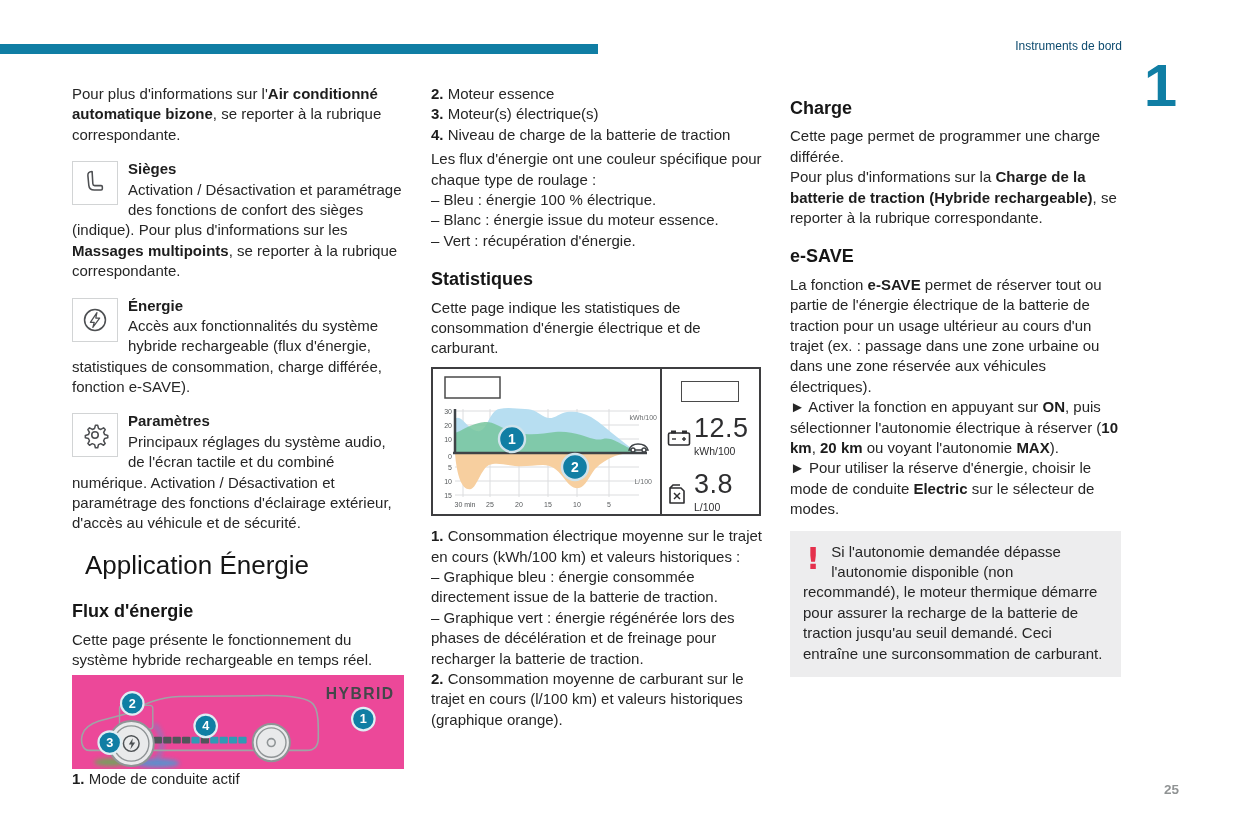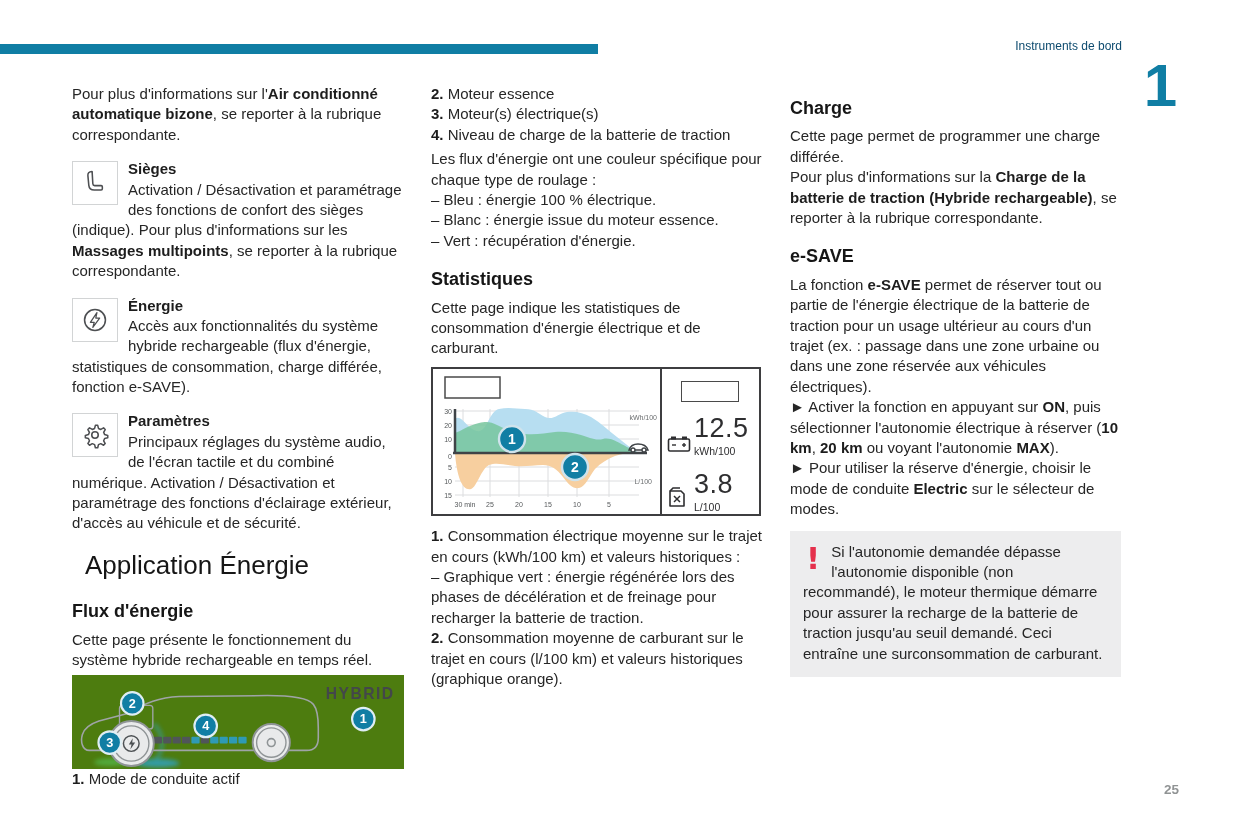--- a/index.html
+++ b/index.html
@@ -26,28 +26,28 @@
     display:flex;align-items:center;justify-content:center;margin:2px 10px 2px 0;
   }
   .icon-sec .sec-title{font-weight:bold;color:#1d1d1d}
 
   h1.app-title{font-size:26px;font-weight:normal;color:#161616;margin:14px 13px 10px;clear:left}
   h2.sub{font-size:18px;font-weight:bold;color:#161616;margin:16px 0 6px}
   h2.first{margin-top:12px}
 
   .hang{padding-left:22px;text-indent:-22px}
 
-  .diagram{width:332px;height:94px;background:#4d7c0f;margin-top:5px;position:relative}
+  .diagram{width:332px;height:94px;background:#ec4899;margin-top:5px;position:relative}
   .caption{}
 
   .screen{width:326px;border:2px solid #3e3e40;display:flex;margin:8px 0 10px;background:#fff}
   .screen-left{width:227px;height:143px}
   .screen-right{width:97px;border-left:2px solid #3e3e40;position:relative}
   .screen-btn{width:56px;height:19px;border:1.5px solid #4a4a4a;margin:12px 0 0 19px;background:#fff}
-  .readout{display:flex;align-items:flex-end;margin:13px 0 0 5px}
+  .readout{display:flex;align-items:center;margin:13px 0 0 5px}
   .readout .ricon{width:27px;margin-top:9px;flex:none}
   .readout .val{font-size:27px;color:#2e2e30;line-height:1;letter-spacing:.5px}
   .readout .unit{font-size:10.5px;color:#2e2e30;margin-top:2px}
 
   .warning{background:#ededee;padding:11px 13px 13px;margin-top:11px}
   .warning .mark{
     float:left;font-size:31px;font-weight:800;color:#e5304c;line-height:.95;
     margin:2px 11px 2px 3px;font-family:"DejaVu Sans",sans-serif;
   }
 </style>
@@ -262,20 +262,21 @@
           </span>
           <span>
             <div class="val">3.8</div>
             <div class="unit">L/100</div>
           </span>
         </div>
       </div>
     </div>
 
     <p><b>1.</b><span> Consommation électrique moyenne sur le trajet en cours (kWh/100 km) et valeurs historiques :</span></p>
+    <p>–  Graphique bleu : énergie consommée directement issue de la batterie de traction.</p>
     <p>–  Graphique vert : énergie régénérée lors des phases de décélération et de freinage pour recharger la batterie de traction.</p>
     <p><b>2.</b><span> Consommation moyenne de carburant sur le trajet en cours (l/100 km) et valeurs historiques (graphique orange).</span></p>
   </div>
 
   <div class="col col3">
     <h2 class="sub first">Charge</h2>
     <p>Cette page permet de programmer une charge différée.</p>
     <p><span>Pour plus d'informations sur la </span><b>Charge de la batterie de traction (Hybride rechargeable)</b><span>, se reporter à la rubrique correspondante.</span></p>
 
     <h2 class="sub">e-SAVE</h2>

